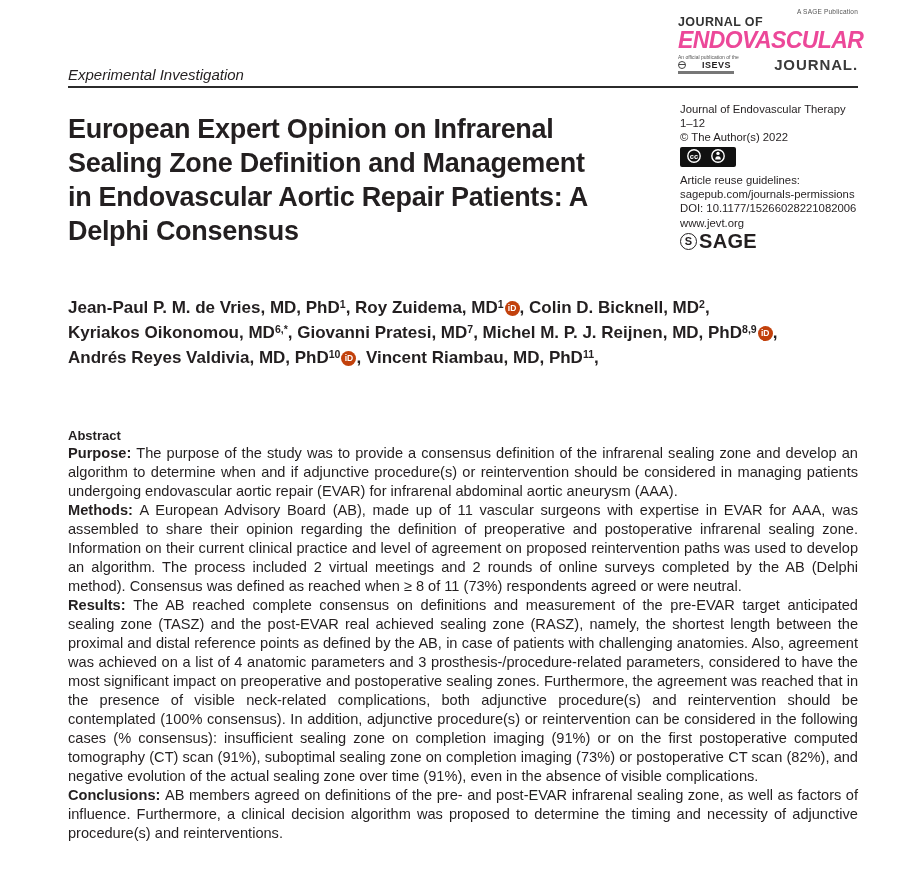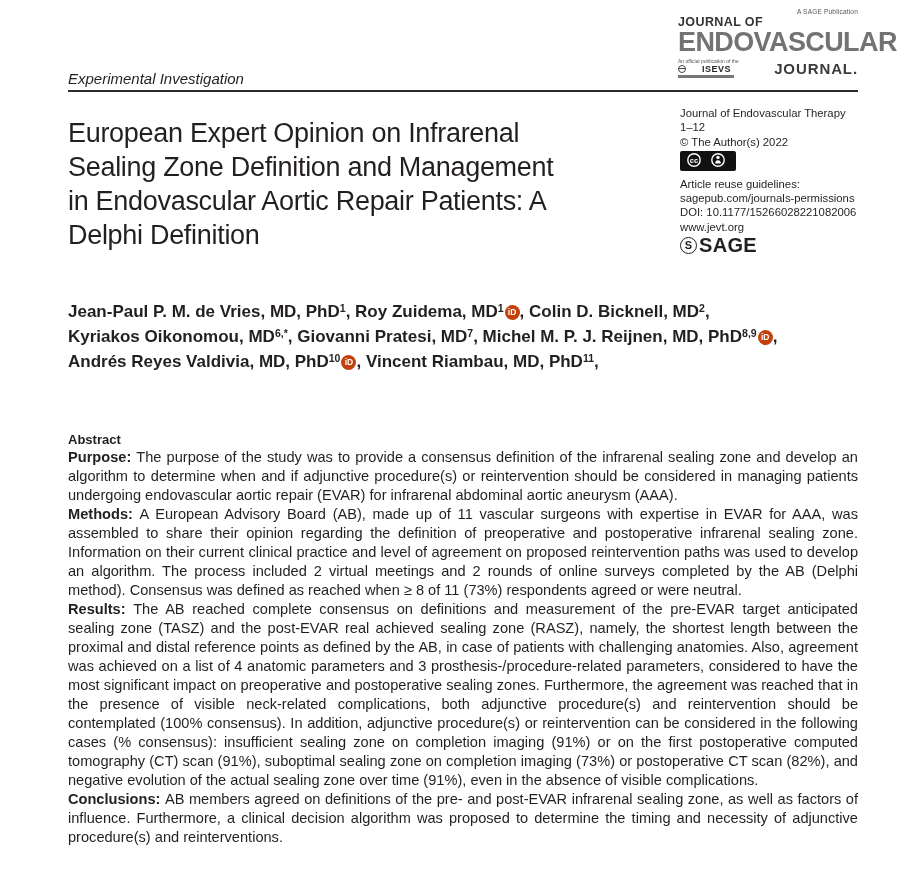--- a/index.html
+++ b/index.html
@@ -10,34 +10,34 @@
     color:#231f20;
   }
   .page { width:900px; height:880px; padding:0 42px 0 68px; }
 
   
   .hdr { display:flex; justify-content:space-between; align-items:flex-end; min-height:62px; padding-top:8px; }
   .section-label { font-style:italic; font-size:15px; font-weight:500; color:#231f20; }
   .journal-logo { width:180px; margin-bottom:9px; }
   .sage-pub { font-size:6.5px; color:#555; text-align:right; letter-spacing:.2px; margin-bottom:1px; }
   .journal-of { font-size:12.5px; font-weight:bold; color:#333; letter-spacing:.4px; line-height:1.05; }
-  .endo { font-size:27px; font-weight:bold; color:#737373; letter-spacing:-.6px; line-height:1.02; }
+  .endo { font-size:23px; font-weight:bold; color:#ec4899; letter-spacing:-.6px; line-height:1.02;font-style:italic; }
   .logo-bottom { display:flex; justify-content:space-between; align-items:flex-start; margin-top:1px; }
   .isevs-note { font-size:5px; color:#555; }
   .isevs-row { display:flex; align-items:center; gap:16px; }
   .isevs-glyph { width:8px; height:8px; border-radius:50%; border:1.5px solid #444; display:inline-block; position:relative; }
   .isevs-glyph::after { content:""; position:absolute; left:0; right:0; top:2px; height:1px; background:#444; }
   .isevs-name { font-size:9px; font-weight:bold; letter-spacing:.5px; color:#231f20; }
   .isevs-bar { height:3px; width:56px; background:#777; margin-top:1.5px; }
   .therapy { font-size:15px; font-weight:bold; color:#3a3a3a; letter-spacing:.9px; line-height:1; margin-top:3px; }
   .rule { border-top:2px solid #2b2b2b; margin-top:3px; }
 
   
   .content-row { display:flex; margin-top:14px; }
-  h1 { width:612px; font-size:27px; line-height:34px; font-weight:normal; letter-spacing:-.3px; color:#231f20; margin-top:10px; }
+  h1 { width:612px; font-size:27px; line-height:34px; font-weight:bold; letter-spacing:-.3px; color:#231f20; margin-top:10px; }
   aside { width:178px; font-size:11.3px; line-height:14.2px; color:#231f20; }
   aside .meta-line { white-space:nowrap; }
   .cc-badge { margin:2px 0 3px 0; }
   .sage-logo { display:flex; align-items:center; gap:2px; margin-top:3px; font-size:20px; font-weight:bold; letter-spacing:.3px; }
   .s-circle { width:17px; height:17px; border:1.8px solid #231f20; border-radius:50%; display:inline-flex; align-items:center; justify-content:center; font-size:11px; font-weight:bold; }
 
   
   .authors { margin-top:46px; font-size:17px; font-weight:bold; line-height:23.2px; color:#231f20; }
   .authors sup { font-size:.62em; position:relative; top:-.45em; vertical-align:baseline; font-weight:bold; }
   .orcid { display:inline-flex; width:15px; height:15px; border-radius:50%; background:#c2410c; color:#fff;
@@ -76,21 +76,21 @@
     </div>
   </header>
 
   <div class="rule"></div>
 
   <div class="content-row">
     <h1>
       <div>European Expert Opinion on Infrarenal</div>
       <div>Sealing Zone Definition and Management</div>
       <div>in Endovascular Aortic Repair Patients: A</div>
-      <div>Delphi Definition</div>
+      <div>Delphi Consensus</div>
     </h1>
 
     <aside>
       <div class="meta-line">Journal of Endovascular Therapy</div>
       <div class="meta-line">1–12</div>
       <div class="meta-line">© The Author(s) 2022</div>
       <div class="cc-badge">
         <svg width="56" height="20" viewBox="0 0 56 20">
           <rect x="0" y="0" width="56" height="20" rx="2" fill="#111111"></rect>
           <circle cx="14" cy="9" r="6.2" fill="none" stroke="#ffffff" stroke-width="1.4"></circle>

